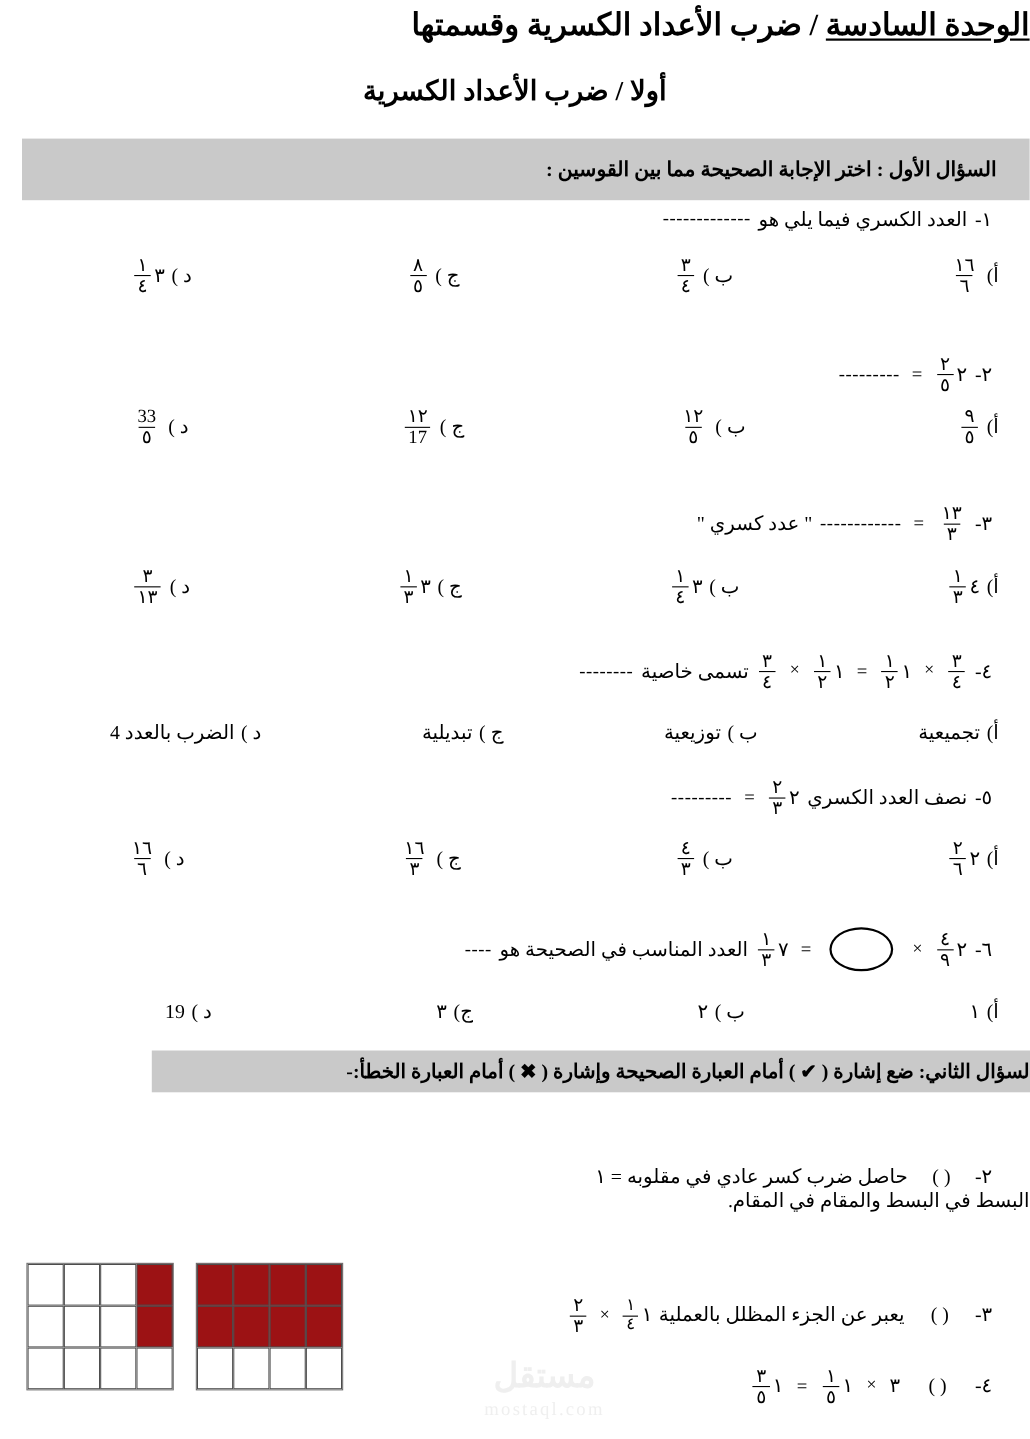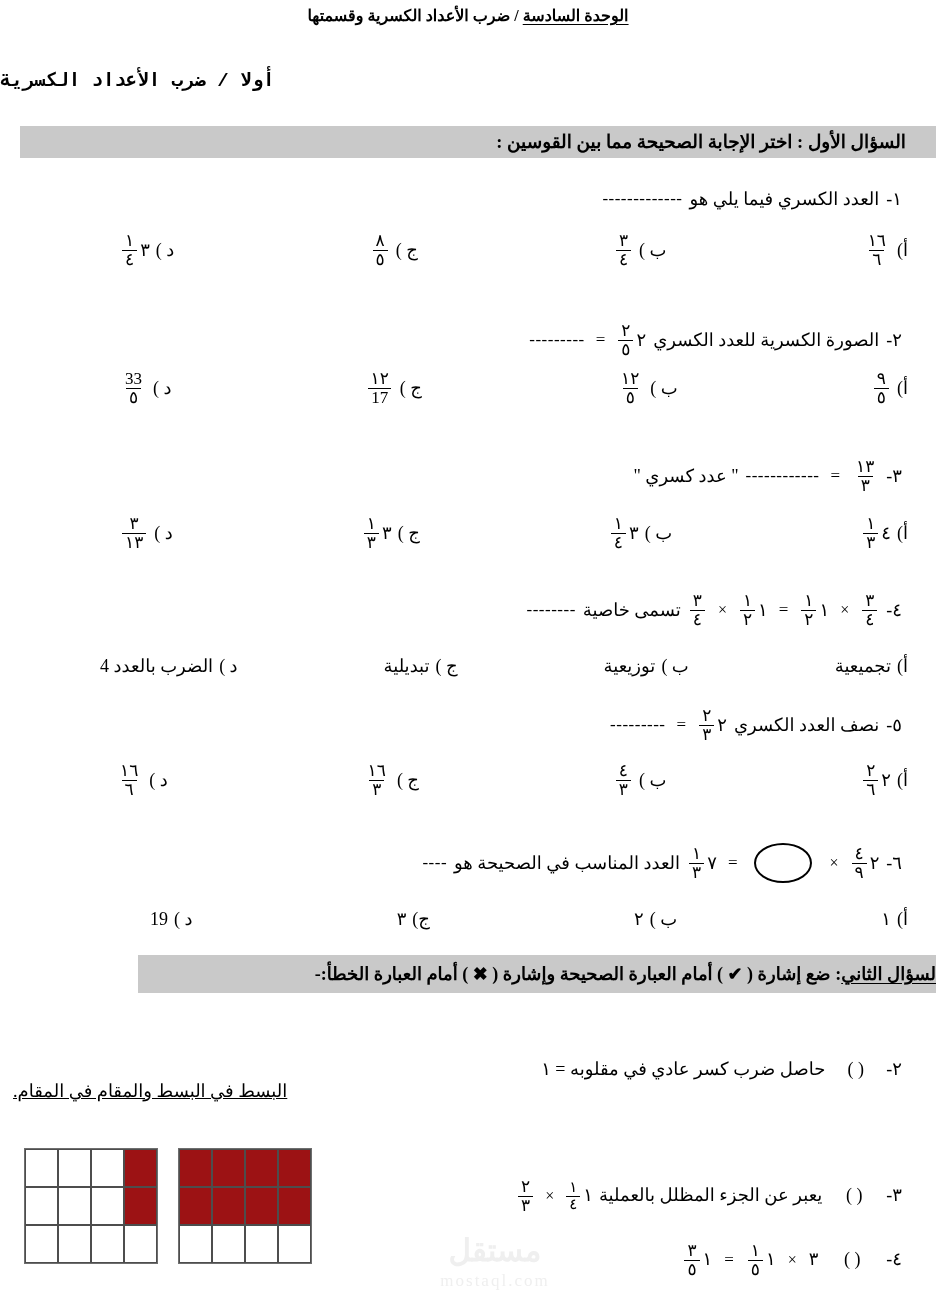--- a/index.html
+++ b/index.html
@@ -5,38 +5,38 @@
   html,body{margin:0;padding:0;background:#ffffff;}
   body{
     width:936px;height:1308px;position:relative;overflow:hidden;
     font-family:"Liberation Serif","DejaVu Serif",serif;
     color:#000;direction:rtl;
   }
   .page{position:absolute;inset:0;}
 
   
   .title-main{
-    position:absolute;top:6px;left:0;right:0;text-align:center;
-    font-size:16px;font-weight:bold;letter-spacing:0;
+    position:absolute;top:6px;left:0;right:0;
+    font-size:28px;font-weight:bold;letter-spacing:0;
   }
   .title-main .u{text-decoration:underline;text-underline-offset:3px;}
   .title-sub{
-    position:absolute;top:68px;left:0;right:0;text-align:left;
-    font-size:19px;font-weight:bold;font-family:Liberation Mono, monospace;
+    position:absolute;top:68px;left:0;right:0;text-align:center;
+    font-size:25px;font-weight:bold;
   }
 
   
   .band{
     position:absolute;background:#c9c9c9;
     display:flex;align-items:center;justify-content:flex-start;
     font-weight:bold;white-space:nowrap;overflow:hidden;
   }
-  #band1{top:126px;right:0;left:20px;height:32px;font-size:18.5px;padding-right:30px;}
+  #band1{top:126px;right:0;left:20px;height:56px;font-size:18.5px;padding-right:30px;}
   #band2{top:955px;right:-30px;left:138px;height:38px;font-size:18px;padding-right:30px;}
-  #band2 .u{text-decoration:underline;text-underline-offset:3px;}
+  #band2 .u{text-underline-offset:3px;}
 
   
   .qline{position:absolute;font-size:18px;white-space:nowrap;display:flex;align-items:center;gap:7px;}
   .opts{position:absolute;font-size:18px;display:flex;align-items:center;white-space:nowrap;}
   .opt{display:flex;align-items:center;gap:6px;justify-content:center;}
   .optlab{font-size:18px;}
 
   .dash{letter-spacing:.5px;font-size:17px;}
 
   
@@ -121,21 +121,20 @@
           <span class="num">١</span>
           <span class="den">٤</span>
         </span>
         <span class="whole">٣</span>
       </span>
     </div>
   </div>
 
   <div class="qline" style="top:322px;right:34px;">
     <span>٢-</span>
-    <span>الصورة الكسرية للعدد الكسري</span>
     <span class="mixed">
       <span class="frac">
         <span class="num">٢</span>
         <span class="den">٥</span>
       </span>
       <span class="whole">٢</span>
     </span>
     <span class="eq">=</span>
     <span class="dash">---------</span>
   </div>
@@ -355,21 +354,21 @@
       <span class="optlab">د )</span>
       <span>19</span>
     </div>
   </div>
 
   <div class="band" id="band2">
     <span class="u">لسؤال الثاني</span>
       <span>: ضع إشارة ( ✔ ) أمام العبارة الصحيحة وإشارة ( ✖ ) أمام العبارة الخطأ:-</span>
   </div>
 
-  <div class="tf" style="top:1078px;right:0;left:13px;text-align:left;text-decoration:underline;">
+  <div class="tf" style="top:1078px;right:0;left:13px;text-align:right;">
     <span>البسط في البسط والمقام في المقام.</span>
   </div>
 
   <div class="tf" style="top:1056px;right:34px;">
     <span>٢-</span>
     <span class="paren">(        )</span>
     <span>حاصل ضرب كسر عادي في مقلوبه = ١</span>
   </div>
 
   <div class="tf" style="top:1178px;right:34px;display:flex;align-items:center;gap:6px;">

